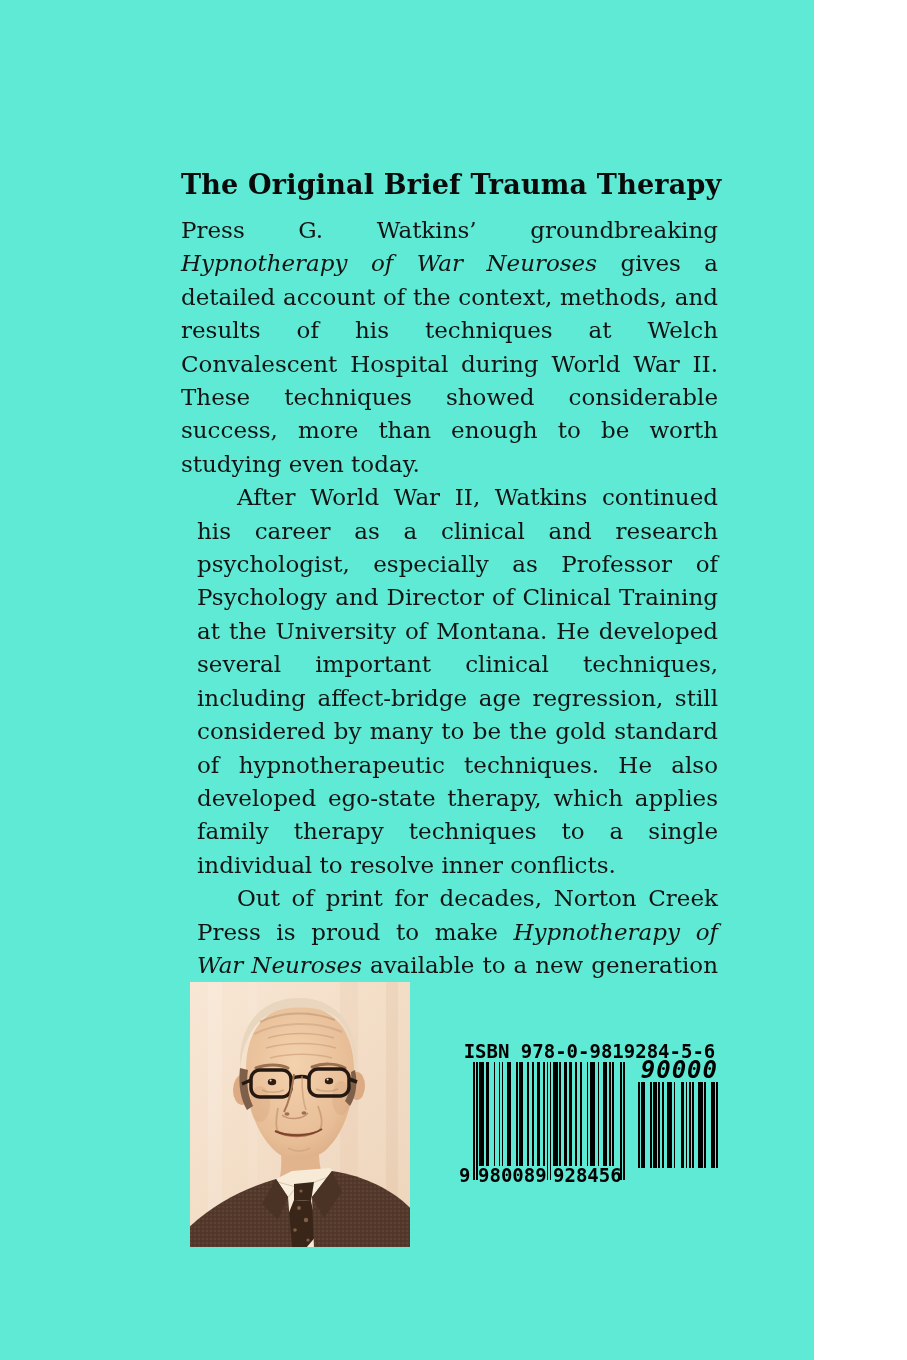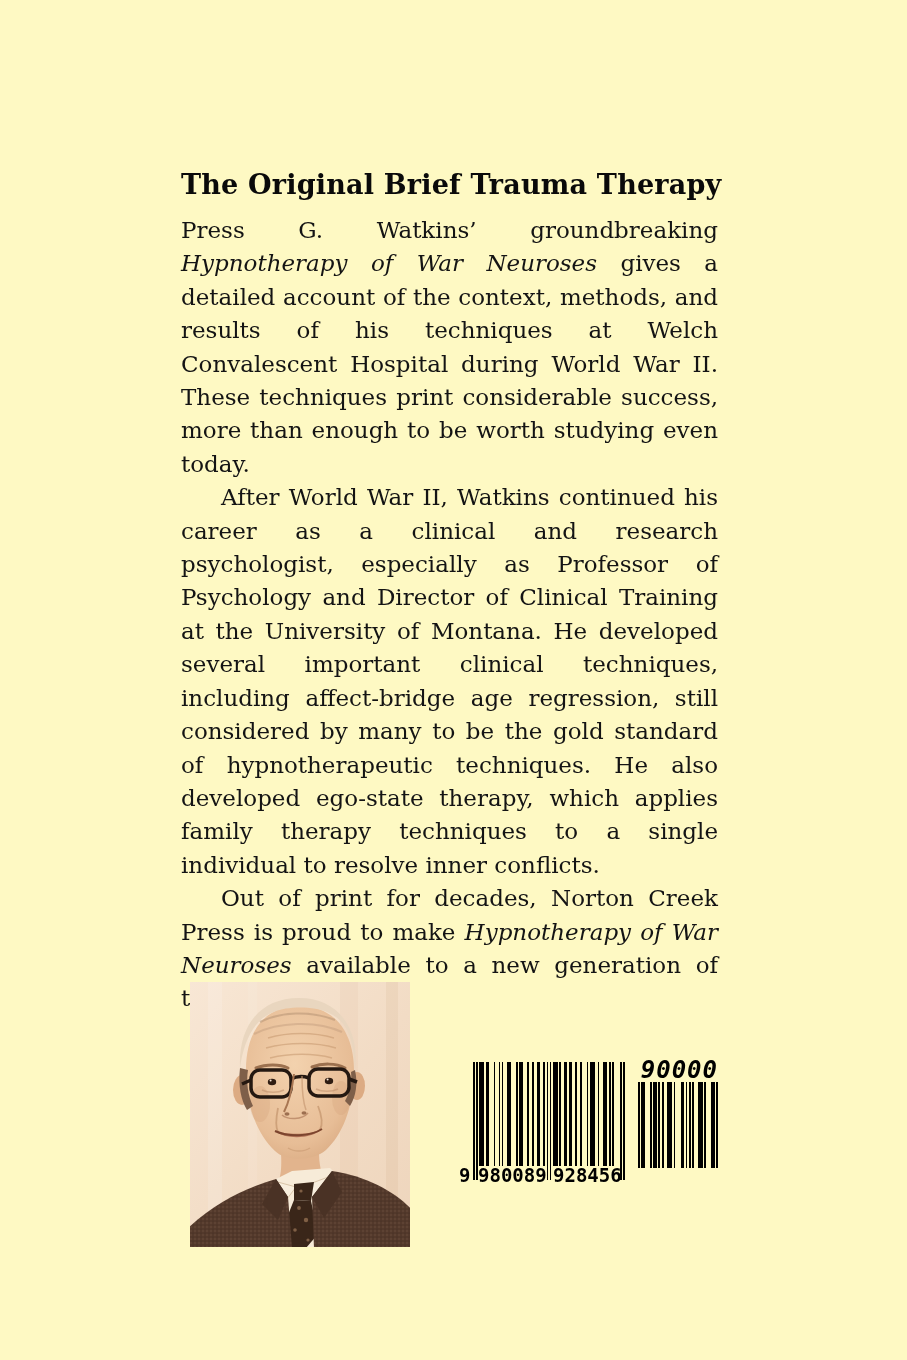--- a/index.html
+++ b/index.html
@@ -2,34 +2,34 @@
 <html lang="en"><head>
 <meta charset="utf-8">
 <style>
   html,body{margin:0;padding:0;}
   body{
     width:907px;height:1360px;background:#ffffff;
     font-family:"DejaVu Serif","Liberation Serif",serif;
     color:#131313;
   }
   .cover{
-    position:relative;width:907px;height:1360px;background:#fef9c3;overflow:hidden;
+    position:relative;width:814px;height:1360px;background:#5eead4;overflow:hidden;
   }
   .heading{
     position:absolute;top:169px;left:181px;width:537px;
     text-align:center;font-weight:bold;font-size:27px;line-height:32px;
     color:#0a0a0a;letter-spacing:0.2px;white-space:nowrap;
   }
   .body-text{
     position:absolute;left:181px;top:214px;width:537px;
     font-size:23px;line-height:33.4px;text-align:justify;
     color:#141414;hyphens:auto;-webkit-hyphens:auto;
   }
   .body-text p{margin:0;padding:0;}
-  .body-text p.indent{text-indent:40px;}
+  .body-text p.indent{text-indent:40px;margin-left:16px;}
   .body-text em{}
 
   
   .photo{
     position:absolute;left:190px;top:982px;width:220px;height:265px;
   }
   .photo svg{display:block;width:220px;height:265px;}
 
   
   .barcode{
@@ -55,21 +55,21 @@
   .barcode svg rect{fill:#000;}
 </style>
 </head>
 <body>
 
 <div class="cover">
 
   <div class="heading">The Original Brief Trauma Therapy</div>
 
   <div class="body-text">
-    <p><span>Press G. Watkins’ groundbreaking </span><em>Hypnotherapy of War Neuroses</em><span> gives a detailed account of the context, methods, and results of his techniques at Welch Convalescent Hospital during World War II. These techniques print considerable success, more than enough to be worth studying even today.</span></p>
+    <p><span>Press G. Watkins’ groundbreaking </span><em>Hypnotherapy of War Neuroses</em><span> gives a detailed account of the context, methods, and results of his techniques at Welch Convalescent Hospital during World War II. These techniques showed considerable success, more than enough to be worth studying even today.</span></p>
     <p class="indent"><span>After World War II, Watkins continued his career as a clinical and research psychologist, especially as Professor of Psychology and Director of Clinical Training at the University of Montana. He developed several important clinical techniques, including affect-bridge age regression, still considered by many to be the gold standard of hypnotherapeutic techniques. He also developed ego-state therapy, which applies family therapy techniques to a single individual to resolve inner conflicts.</span></p>
     <p class="indent"><span>Out of print for decades, Norton Creek Press is proud to make </span><em>Hypnotherapy of War Neuroses</em><span> available to a new generation of therapists.</span></p>
   </div>
 
   <div class="photo" role="img" aria-label="Sepia-toned portrait photograph of John G. Watkins, an older man with receding light hair, dark-rimmed glasses, tweed suit jacket, white shirt and patterned tie">
     <svg viewBox="0 0 220 265" xmlns="http://www.w3.org/2000/svg">
       <defs>
         <linearGradient id="bgG" x1="0" y1="0" x2="1" y2="1">
           <stop offset="0" stop-color="#f8e7d5"></stop>
           <stop offset="0.55" stop-color="#f2dcc5"></stop>
@@ -181,20 +181,21 @@
         <path d="M 88 126 C 86 136 85 144 88 150" stroke="#bd8c64" stroke-width="1.8" fill="none" opacity="0.6"></path>
         <path d="M 128 124 C 132 134 133 142 130 148" stroke="#bd8c64" stroke-width="1.8" fill="none" opacity="0.6"></path>
         <path d="M 86 149 C 96 153 122 153 131 147 C 124 157 94 158 86 149 Z" fill="#b4755a"></path>
         <path d="M 85 149 C 98 155 120 155 132 147" stroke="#7c452e" stroke-width="2" fill="none"></path>
         <path d="M 98 166 C 104 170 114 170 120 166" stroke="#c4946c" stroke-width="1.5" fill="none" opacity="0.5"></path>
       </g>
     </svg>
   </div>
 
   <div class="barcode">
+    <div class="isbn-label">ISBN 978-0-9819284-5-6</div>
 
     <div class="main-code">
       <svg id="ean13" width="152" height="118" viewBox="0 0 152 118" shape-rendering="crispEdges">
           <rect x="0.00" y="0" width="1.60" height="118" fill="#000000"></rect>
           <rect x="3.20" y="0" width="1.60" height="118" fill="#000000"></rect>
           <rect x="6.40" y="0" width="1.60" height="104" fill="#000000"></rect>
           <rect x="8.00" y="0" width="1.60" height="104" fill="#000000"></rect>
           <rect x="9.60" y="0" width="1.60" height="104" fill="#000000"></rect>
           <rect x="12.80" y="0" width="1.60" height="104" fill="#000000"></rect>
           <rect x="14.40" y="0" width="1.60" height="104" fill="#000000"></rect>

